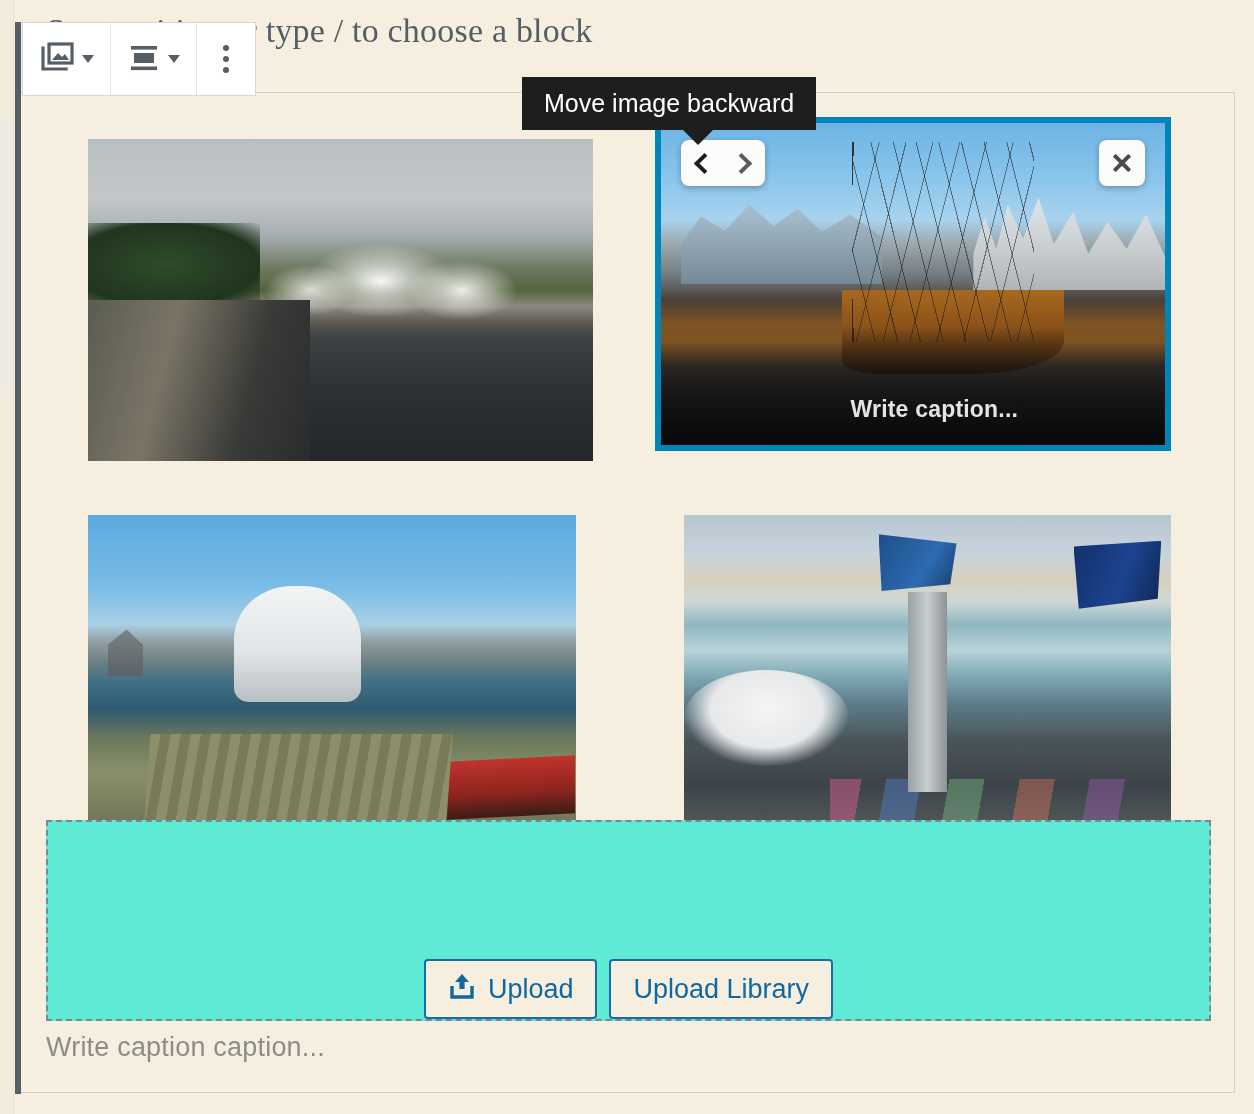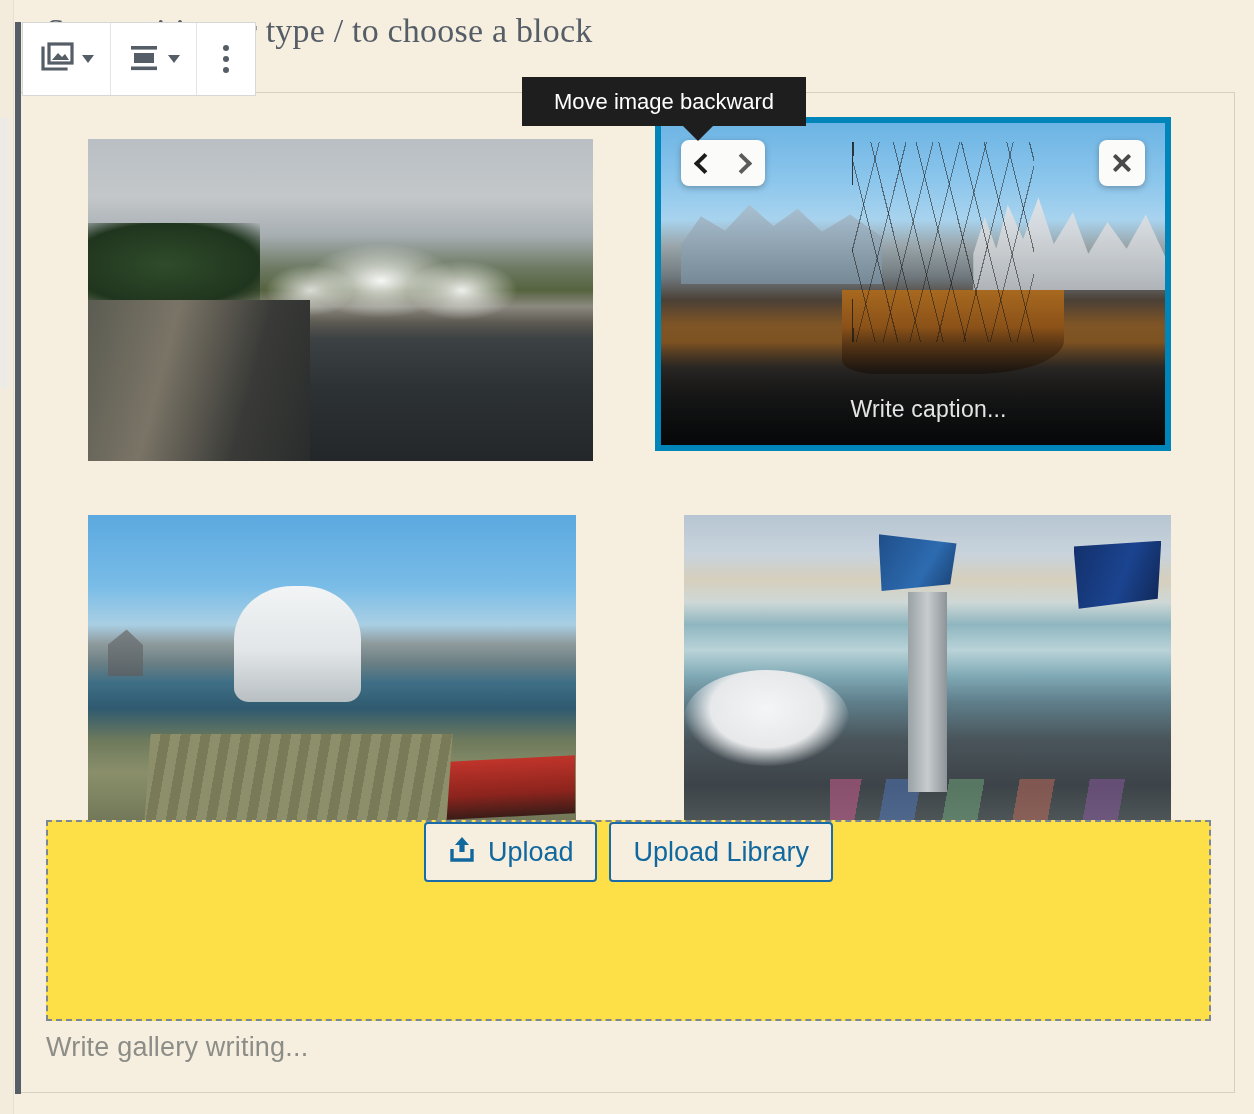--- a/index.html
+++ b/index.html
@@ -258,20 +258,21 @@
 
   
   .caption-overlay {
     position: absolute;
     left: 0; right: 0; bottom: 0;
     height: 118px;
     background: linear-gradient(to bottom, rgba(0,0,0,0) 0%, rgba(0,0,0,.45) 50%, rgba(0,0,0,.78) 100%);
     display: flex;
     align-items: flex-end;
     padding: 0 0 22px 190px;
+    font-weight: bold;
   }
   .caption-overlay span {
     color: #e4e4e4;
     font-size: 23px;
     letter-spacing: .2px;
   }
 
   .mover-group {
     position: absolute;
     left: 20px; top: 17px;
@@ -318,45 +319,45 @@
   }
   .x-glyph::before { transform: rotate(45deg); }
   .x-glyph::after { transform: rotate(-45deg); }
 
   
   .tooltip {
     position: absolute;
     left: 522px; top: 77px;
     background: #1e1e1e;
     color: #fff;
-    padding: 12px 32px;
-    font-size: 22px;
+    padding: 12px 22px;
+    font-size: 25px;
     white-space: nowrap;
     z-index: 40;
     line-height: 1.15;
   }
   .tooltip::after {
     content: "";
     position: absolute;
     left: 160px; bottom: -15px;
     border-left: 16px solid transparent;
     border-right: 16px solid transparent;
     border-top: 16px solid #1e1e1e;
   }
 
   
   .dropzone {
     position: absolute;
     left: 46px; top: 820px;
     width: 1165px;
     height: 201px;
     border: 2px dashed #7b8794;
-    background: #fde047;
+    background: #5eead4;
     display: flex;
-    align-items: flex-start;
+    align-items: flex-end;
     justify-content: center;
     gap: 12px;
   }
   .dz-btn {
     display: inline-flex;
     align-items: center;
     gap: 12px;
     height: 60px;
     padding: 0 22px;
     background: #f6efe0;
@@ -489,20 +490,20 @@
         </svg>
       </span>
       <span>Upload</span>
     </button>
     <button class="dz-btn">
       <span>Upload Library</span>
     </button>
   </div>
 
   <div class="gallery-caption">
-    <span>Write gallery writing...</span>
+    <span>Write caption caption...</span>
   </div>
 
   <div class="tooltip">
     <span>Move image backward</span>
   </div>
 
 </div>
 
 </body></html>

